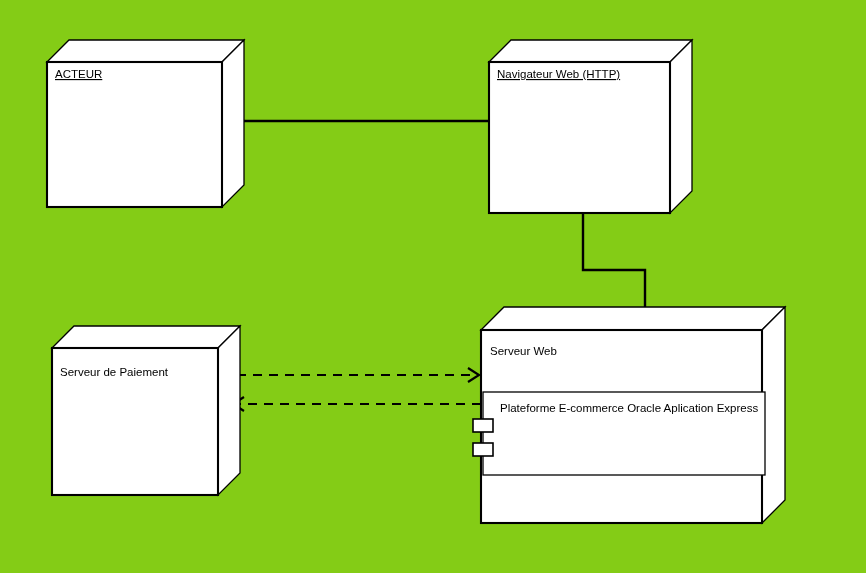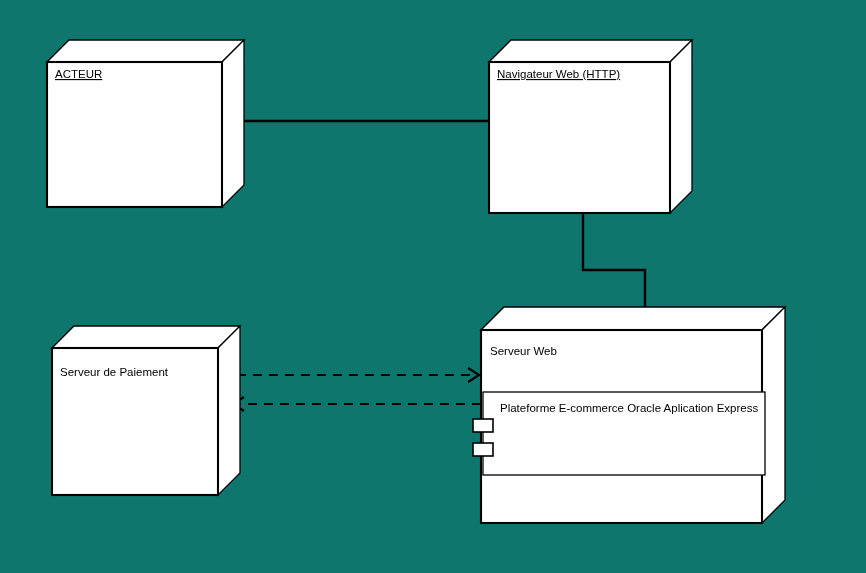--- a/index.html
+++ b/index.html
@@ -78,21 +78,21 @@
   }
   .component-label {
     font-family: "Liberation Sans", sans-serif;
     font-size: 11.5px;
     fill: #000000;
   }
 </style>
 </head>
 <body>
 
-<div id="diagram-canvas" style="width: 866px; height: 573px; background: #0f766e;">
+<div id="diagram-canvas" style="width: 866px; height: 573px; background: #84cc16;">
   <svg id="uml-svg" viewBox="0 0 866 573" xmlns="http://www.w3.org/2000/svg">
 
     <g>
 
       <polyline class="link-solid" points="222,121 489,121"></polyline>
 
       <polyline class="link-solid" points="583,213 583,270 645,270 645,330"></polyline>
 
       <polyline class="link-dashed" points="221,375 478,375"></polyline>
       <polyline class="arrowhead" points="468,368 479,375 468,382"></polyline>

